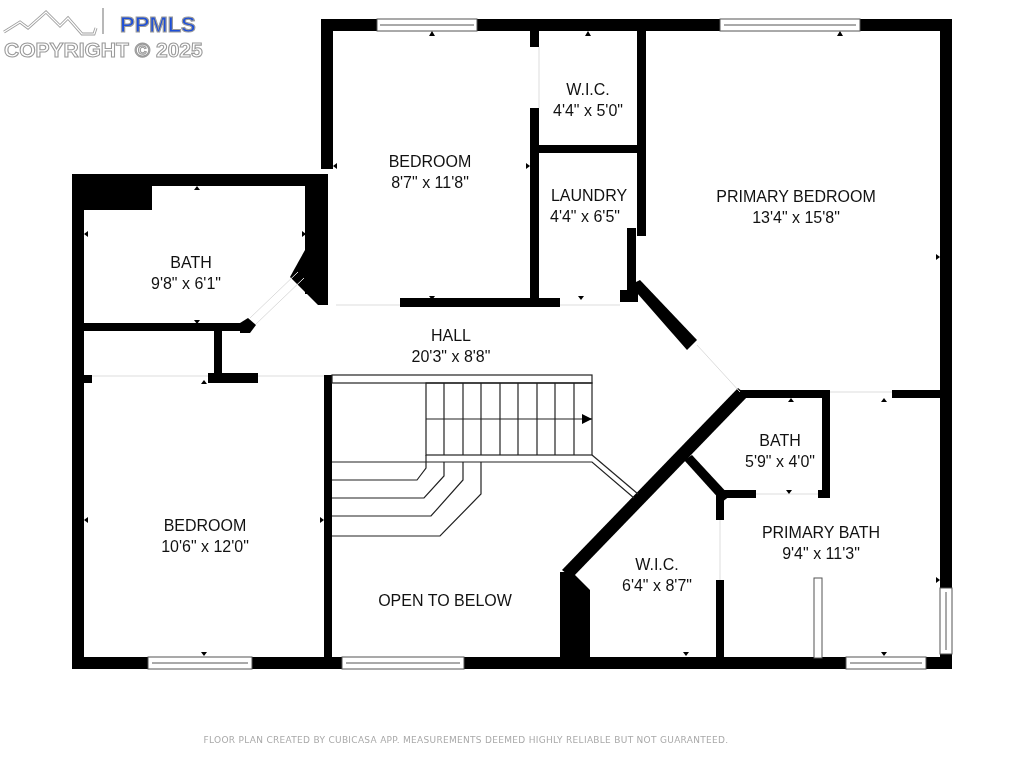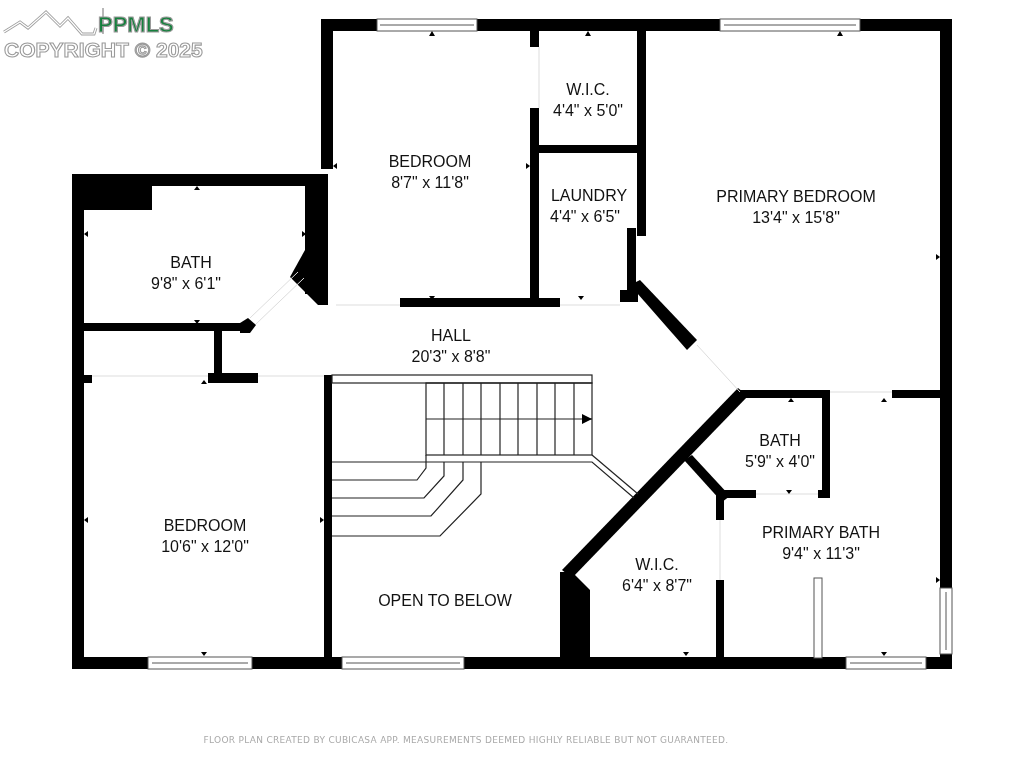--- a/index.html
+++ b/index.html
@@ -6,22 +6,22 @@
     body { width: 1024px; height: 767px; position: relative; overflow: hidden; font-family: "Liberation Sans", sans-serif; }
     #plan { position: absolute; left: 0; top: 0; }
     .wall { fill: #000000; }
     .room-name, .room-dim { font-family: "Liberation Sans", sans-serif; font-size: 16px; fill: #111111; text-anchor: middle; }
     .stair { stroke: #222; stroke-width: 1.2; fill: none; }
     .win { fill: #ffffff; stroke: #555; stroke-width: 1; }
     .door-gap { stroke: #dddddd; stroke-width: 1; fill: none; }
     .tick { fill: #000; }
     .watermark { position: absolute; left: 2px; top: 4px; color: #b8b8b8; font-weight: bold; }
     .wm-logo { position: absolute; left: 0; top: 0; width: 200px; height: 56px; }
-    .wm-brand { position: absolute; left: 96px; top: 8px; font-size: 22px; letter-spacing: 0px;
-                color: #15803d; -webkit-text-stroke: 1.2px #9a9a9a; font-family: "Liberation Sans", sans-serif; }
+    .wm-brand { position: absolute; left: 118px; top: 8px; font-size: 22px; letter-spacing: 0px;
+                color: #1d4ed8; -webkit-text-stroke: 1.2px #9a9a9a; font-family: "Liberation Sans", sans-serif; }
     .wm-copy { position: absolute; left: 2px; top: 34px; font-size: 21px; white-space: nowrap;
                color: #ffffff; -webkit-text-stroke: 1.1px #9a9a9a; font-family: "Liberation Sans", sans-serif; }
     .footer { position: absolute; left: 0; width: 932px; top: 735px; text-align: center;
               font-size: 9px; color: #a9a9a9; letter-spacing: 0.3px; font-family: "DejaVu Sans", sans-serif; }
   </style>
 </head>
 <body>
 
 <div class="watermark">
   <svg class="wm-logo" viewBox="0 0 200 56">

